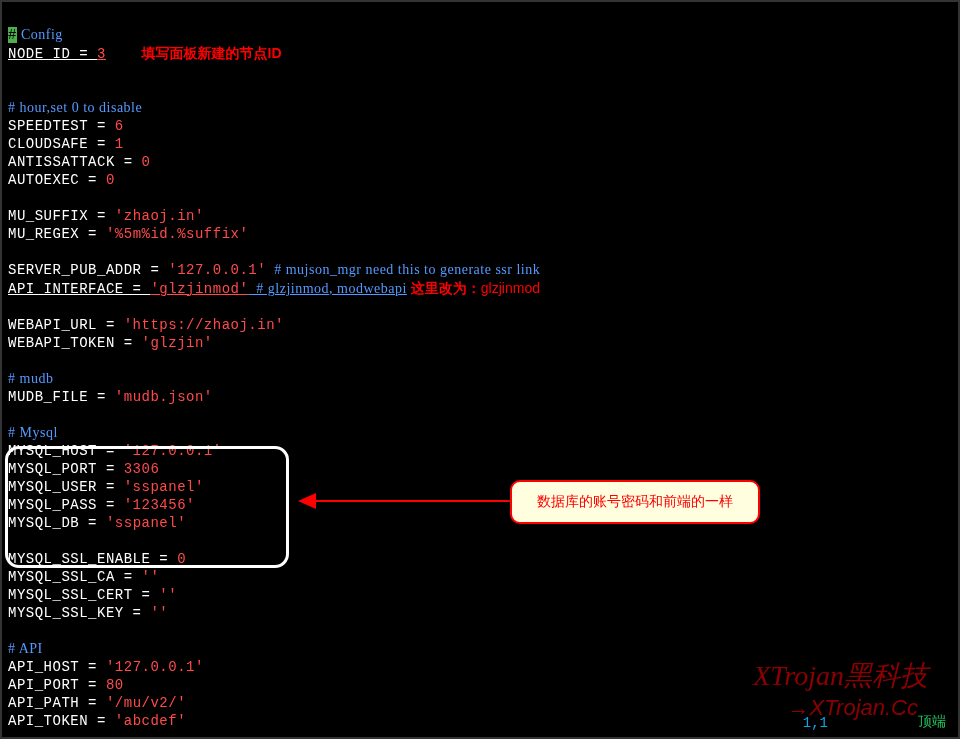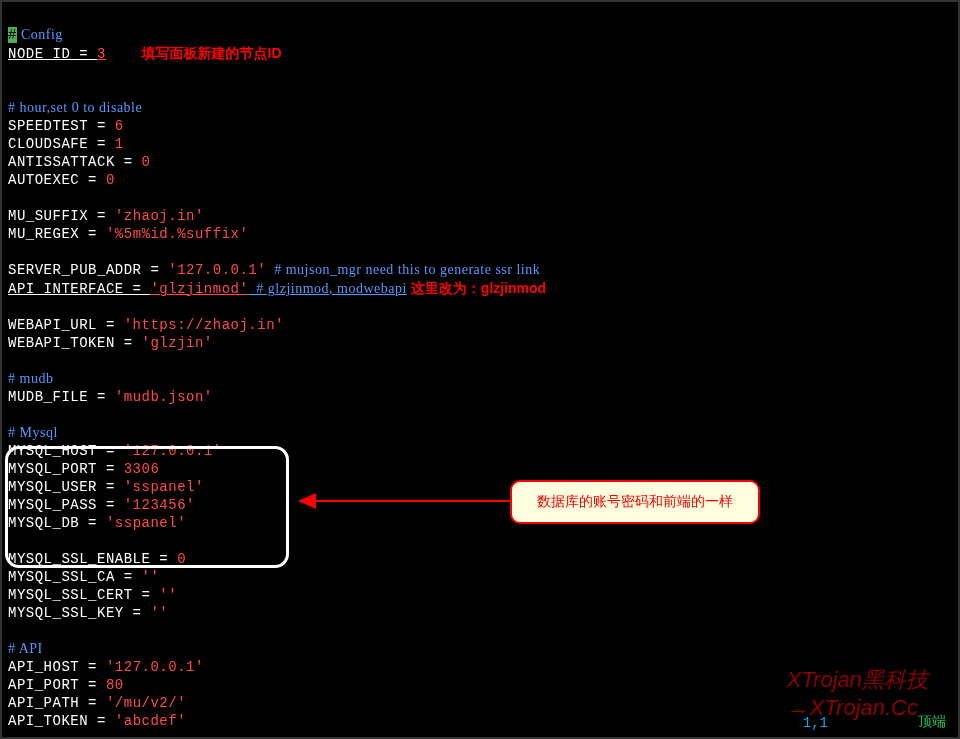--- a/index.html
+++ b/index.html
@@ -37,21 +37,21 @@
   .blue { color: #5599ff; font-family: Liberation Serif, serif; }
   .red  { color: #ff4a4a; }
   .uline { text-decoration: underline; text-decoration-thickness: 1px; text-align: center;}
   .annot-red {
     color: #ff0000;
     font-family: "SimSun","Microsoft YaHei",sans-serif;
     font-weight: bold;
     letter-spacing: 0;
     text-align: center;
   }
-  .annot-red b { font-weight: bold; }
+  .annot-red b { font-weight: normal; }
   .box-outline {
     position: absolute;
     left: 3px;
     top: 444px;
     width: 278px;
     height: 116px;
     border: 3px solid #fff;
     border-radius: 14px;
     pointer-events: none;
   }
@@ -91,22 +91,22 @@
     border-top: 8px solid transparent;
     border-bottom: 8px solid transparent;
     border-right: 18px solid #ff0000;
     pointer-events: none;
   }
   .watermark1 {
     position: absolute;
     right: 30px;
     bottom: 42px;
     color: rgba(255,0,0,0.55);
-    font-family: Liberation Sans, sans-serif;
-    font-size: 22px;
+    font-family: Liberation Serif, serif;
+    font-size: 28px;
     font-style: italic;
     pointer-events: none;
     letter-spacing: 0;
   }
   .watermark2 {
     position: absolute;
     right: 40px;
     bottom: 16px;
     color: rgba(255,0,0,0.55);
     font-family: "Microsoft YaHei",sans-serif;

